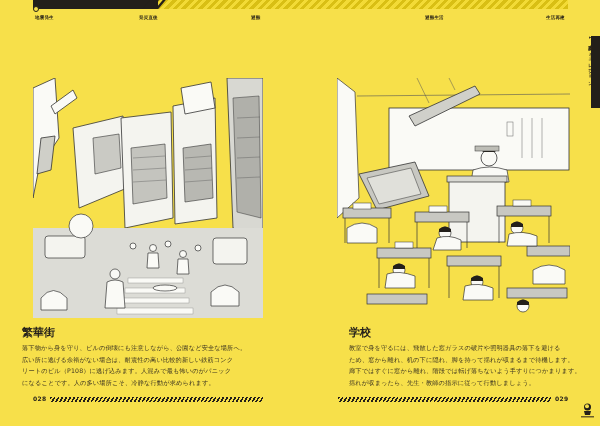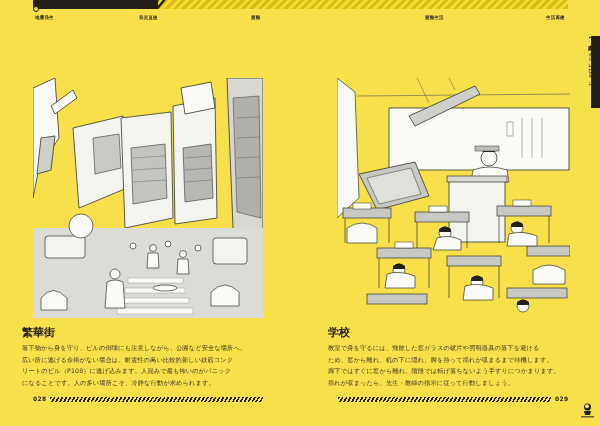--- a/index.html
+++ b/index.html
@@ -53,21 +53,21 @@
     .illus svg { display: block; width: 100%; height: 100%; }
     
     .sec-title {
       position: absolute; top: 325px; font-size: 11px; font-weight: bold; color: #231f1a;
     }
     .sec-body {
       position: absolute; top: 342px; font-size: 6.2px; line-height: 11.5px; color: #3a3220;
       letter-spacing: 0.15px;
     }
     .left-col { left: 22px; width: 240px; }
-    .right-col { left: 328px; width: 240px; }
+    .right-col { left: 349px; width: 240px; }
     .footer-stripe {
       position: absolute; top: 397px; height: 5px;
       background: repeating-linear-gradient(120deg, #231f1a 0 1.6px, transparent 1.6px 3.4px);
     }
     .page-num {
       position: absolute; top: 395px; font-size: 6px; font-weight: bold; color: #231f1a;
       letter-spacing: 0.3px;
     }
     .mascot {
       position: absolute; left: 581px; top: 402px; width: 13px; height: 16px;

